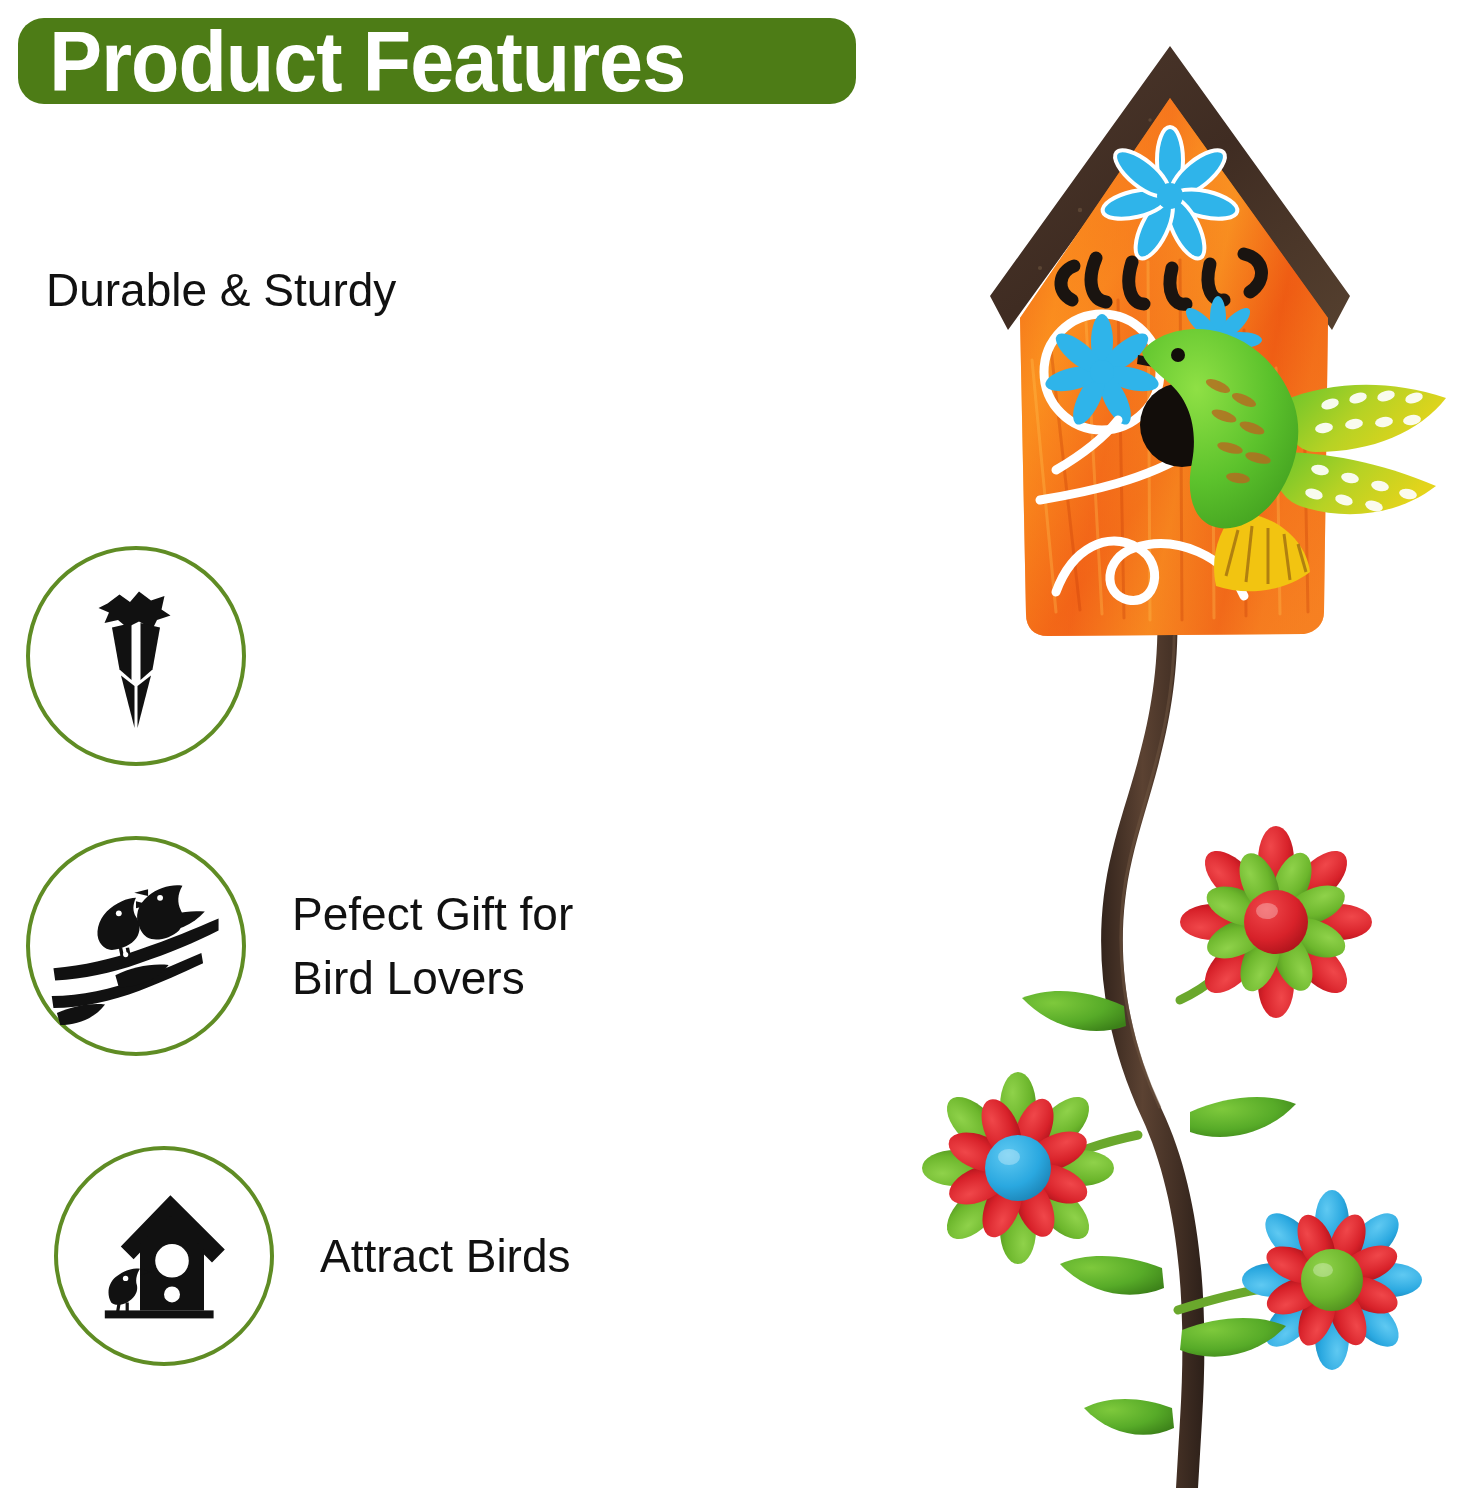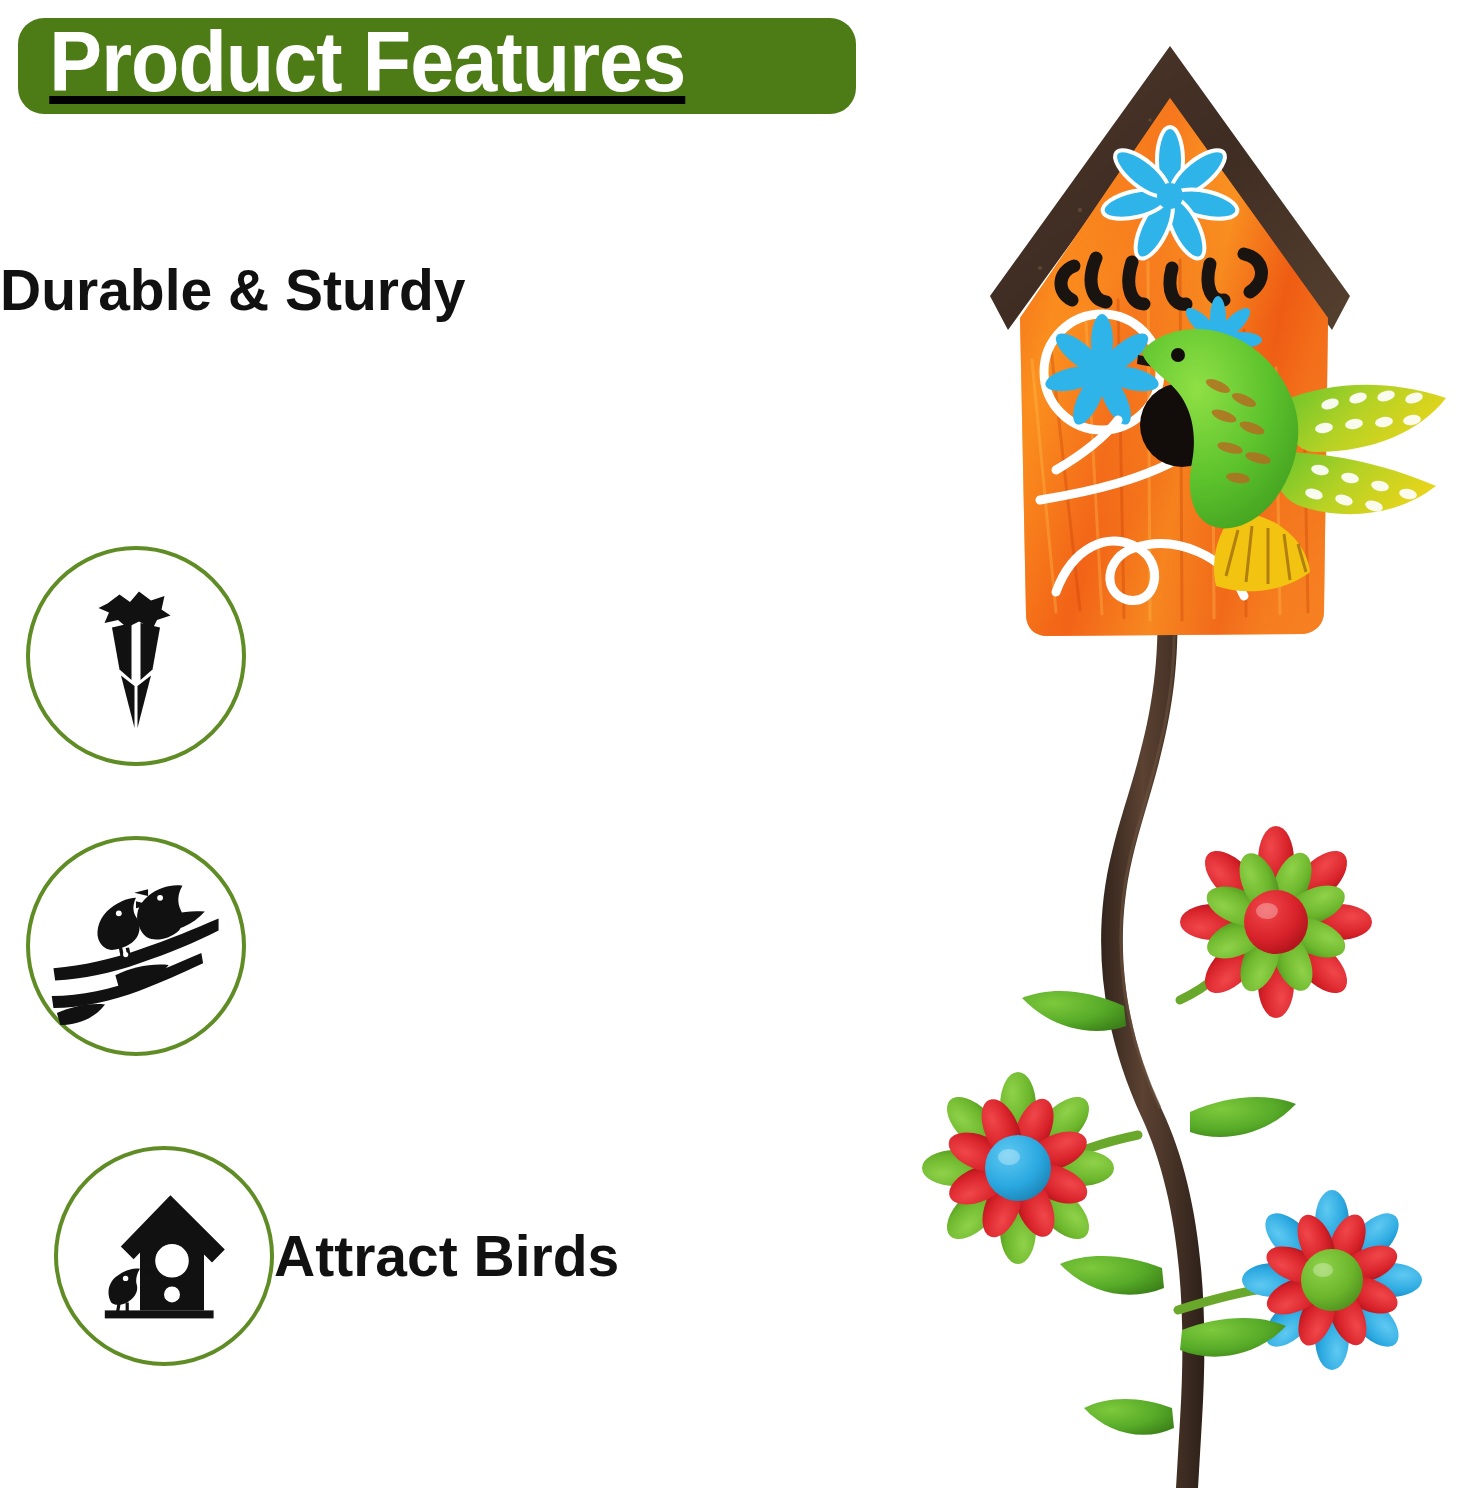--- a/index.html
+++ b/index.html
@@ -3,23 +3,23 @@
 <meta charset="utf-8">
 <style>
   html,body{margin:0;padding:0;background:#ffffff;}
   body{width:1472px;height:1488px;position:relative;overflow:hidden;
        font-family:"Liberation Sans","DejaVu Sans",sans-serif;}
 
   #canvas{position:absolute;inset:0;width:1472px;height:1488px;background:#fff;}
 
   
   .header-badge{
-    position:absolute;left:18px;top:18px;width:838px;height:96px;
+    position:absolute;left:18px;top:18px;width:838px;height:86px;
     background:#4d7c16;border-radius:26px;
-    display:flex;align-items:flex-start;text-decoration:underline;
+    display:flex;align-items:center;
   }
   .header-title{
     color:#ffffff;font-size:86px;line-height:86px;font-weight:bold;
     letter-spacing:-1px;padding-left:34px;
     transform:scaleX(.92);transform-origin:left center;
     white-space:nowrap;
   }
 
   
   .feature-list{position:absolute;left:0;top:258px;width:860px;}
@@ -31,22 +31,22 @@
 
   .icon-circle{
     position:relative;width:212px;height:212px;margin-left:26px;
     border:4px solid #5f8c24;border-radius:50%;
     display:flex;align-items:center;justify-content:center;
     flex:0 0 auto;background:#fff;
   }
   .icon-circle svg{display:block;}
 
   .feature-label{
-    color:#111111;font-size:57px;line-height:64px;
-    font-weight:700;white-space:pre-line;letter-spacing:0px;
+    margin-left:46px;color:#111111;font-size:46px;line-height:64px;
+    font-weight:400;white-space:pre-line;letter-spacing:0px;
   }
 
   
   .product-photo{position:absolute;left:880px;top:0;width:592px;height:1488px;}
   .product-photo svg{display:block;width:592px;height:1488px;}
 </style>
 </head>
 <body>
 
 <div id="canvas">
@@ -99,20 +99,22 @@
 
           <path d="M104 78 C98 66 102 52 114 42 C126 32 142 28 154 30 C148 40 148 50 152 58
                    C156 66 156 74 150 82 C142 90 128 94 118 92 C110 90 106 84 104 78 Z" fill="#111111"></path>
           <circle cx="128" cy="44" r="3.4" fill="#ffffff"></circle>
           <path d="M114 34 L98 38 L114 42 Z" fill="#111111"></path>
 
           <path d="M82 102 L84 112 M90 102 L92 112" stroke="#111111" stroke-width="4"></path>
           <circle cx="88" cy="110" r="3" fill="#ffffff"></circle>
         </svg>
       </div>
+      <div class="feature-label">Pefect Gift for
+Bird Lovers</div>
     </div>
 
     <div class="feature-row r3">
       <div class="icon-circle">
         <svg viewBox="0 0 200 200" width="160" height="160" aria-hidden="true">
 
           <path d="M108 24 L176 92 L160 108 L108 56 L62 104 L46 88 Z" fill="#111111"></path>
 
           <path d="M70 84 L108 50 L150 92 L150 168 L70 168 Z" fill="#111111"></path>
 

